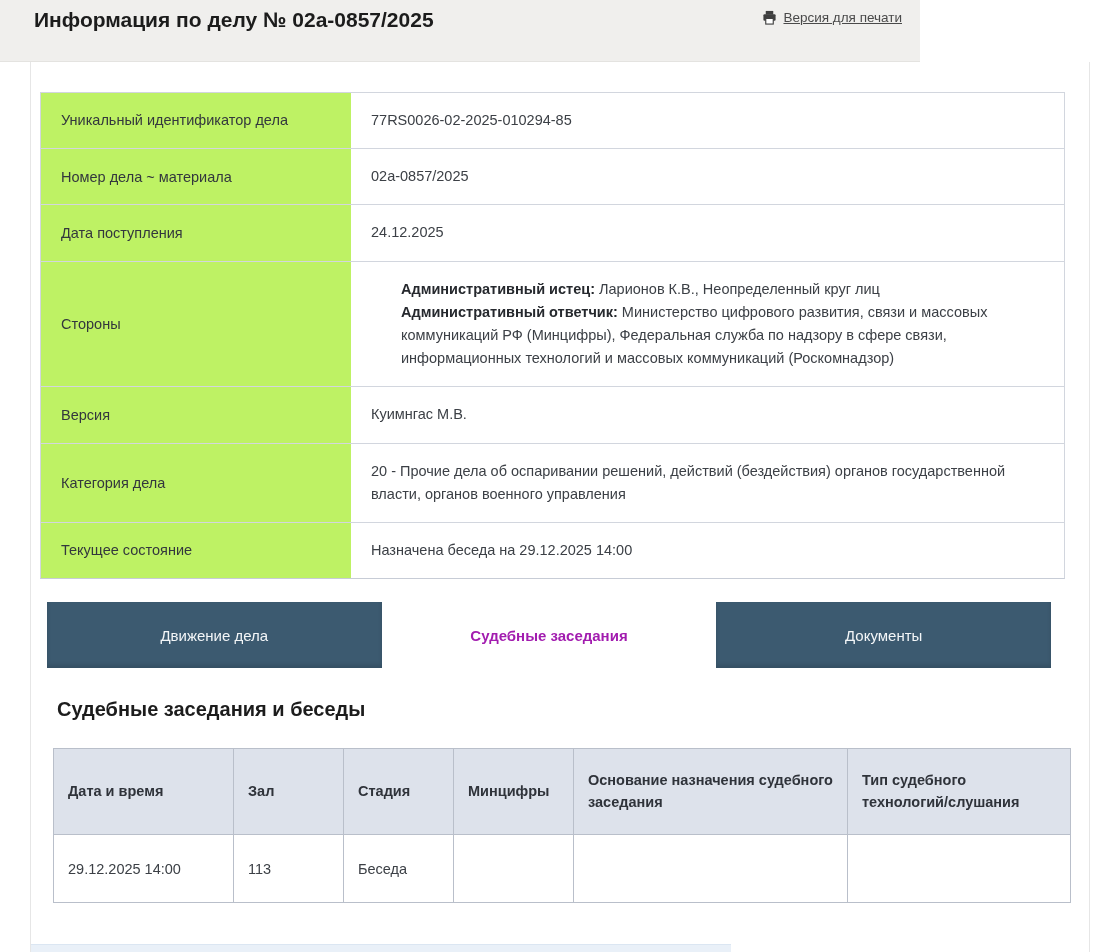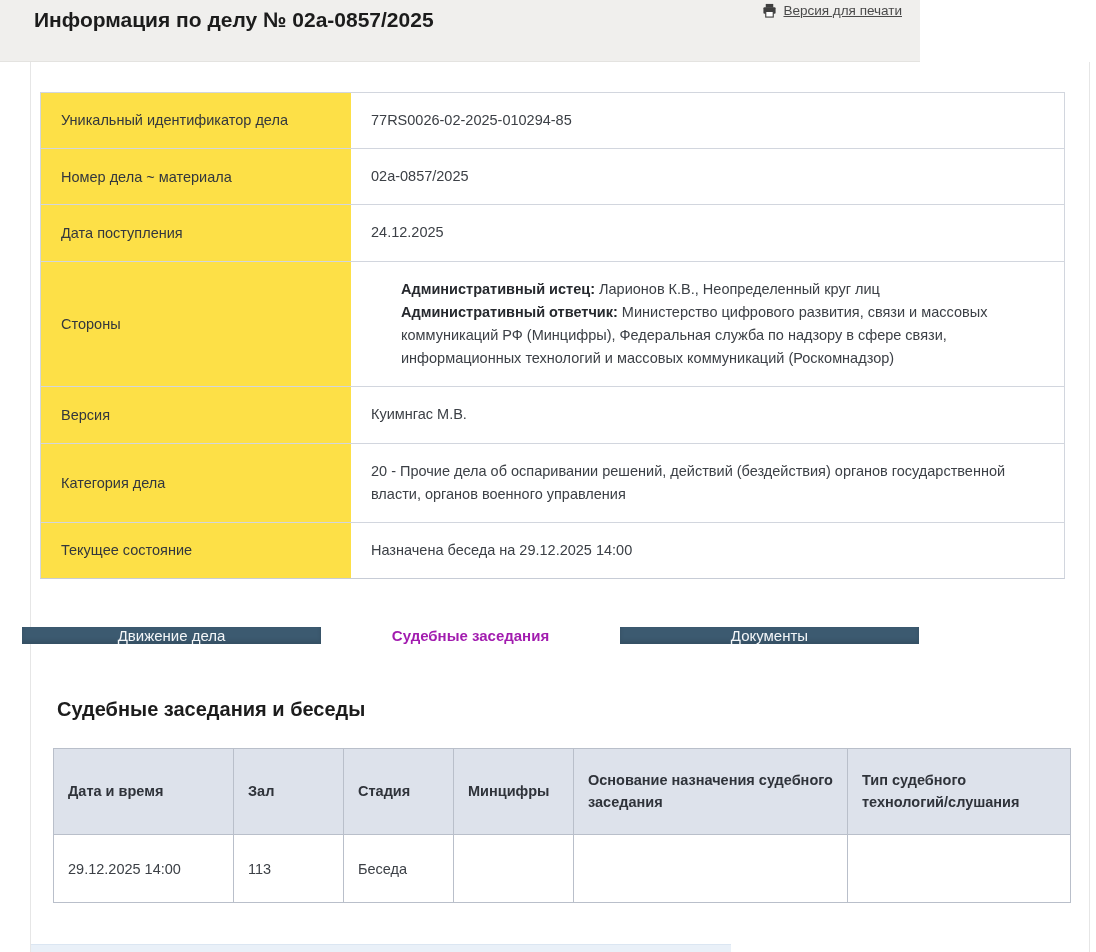--- a/index.html
+++ b/index.html
@@ -3,46 +3,46 @@
 <meta charset="utf-8">
 <style>
   * { margin: 0; padding: 0; box-sizing: border-box; }
   html, body { width: 1096px; height: 952px; background: #ffffff;
     font-family: "Liberation Sans", "DejaVu Sans", sans-serif; color: #333; overflow: hidden; }
 
   
   .top-band { position: absolute; left: 0; top: 0; width: 920px; height: 62px;
     background: #f0efed; border-bottom: 1px solid #e4e3e0; }
   .page-title { position: absolute; left: 34px; top: 8px; font-size: 21px; font-weight: bold; color: #1c1c1c; }
-  .print-link { position: absolute; right: 18px; top: 3px; display: flex; align-items: center; gap: 6px;
+  .print-link { position: absolute; right: 18px; top: 10px; display: flex; align-items: center; gap: 6px;
     font-size: 13.5px; color: #4a4a4a; cursor: pointer; }
   .print-link a { color: #4a4a4a; text-decoration: underline; }
   .print-icon { display: inline-flex; width: 15px; height: 15px; }
 
   
   .panel { position: absolute; left: 30px; top: 62px; width: 1060px; height: 890px;
     background: #fff; border-left: 1px solid #e6e6e6; border-right: 1px solid #e6e6e6; }
 
   
   .details-table { position: absolute; left: 40px; top: 92px; width: 1025px;
     border: 1px solid #d2d6de; border-bottom: 1px solid #c7ccd6; }
   .d-row { display: grid; grid-template-columns: 310px 1fr; border-bottom: 1px solid #d2d6de; }
   .d-row:last-child { border-bottom: none; }
-  .d-label { background: #fde047; padding: 16px 0 16px 20px; font-size: 14.5px; color: #33373d;
+  .d-label { background: #bef264; padding: 16px 0 16px 20px; font-size: 14.5px; color: #33373d;
     display: flex; align-items: center; line-height: 1.4; }
   .d-value { background: #ffffff; padding: 16px 22px 16px 20px; font-size: 14.5px; color: #3c4046;
     line-height: 1.6; display: flex; flex-direction: column; justify-content: center; }
   .d-value b { color: #26292e; }
   .row-uid .d-value, .row-number .d-value, .row-date .d-value,
   .row-judge .d-value, .row-state .d-value { min-height: 55px; }
   .row-parties .d-value { min-height: 122px; margin-left: 30px; }
   .row-category .d-value { min-height: 78px; }
 
   
-  .tabs { position: absolute; left: 22px; top: 602px; width: 897px; height: 66px; display: flex; align-items: center; }
+  .tabs { position: absolute; left: 47px; top: 602px; width: 1004px; height: 66px; display: flex; }
   .tab { flex: 1 1 0; display: flex; align-items: center; justify-content: center;
     font-size: 15px; cursor: pointer; }
   .tab.dark { background: #3c5a70; color: #f3f6f8; box-shadow: inset 0 -3px 4px rgba(0,0,0,0.12); }
   .tab.active { background: #ffffff; color: #a21caf; font-weight: bold; }
 
   
   .section-title { position: absolute; left: 57px; top: 698px; font-size: 20px; font-weight: bold; color: #1c1c1c; }
 
   table.hearings { position: absolute; left: 53px; top: 748px; width: 1017px;
     border-collapse: collapse; table-layout: fixed; font-size: 14.5px; }

